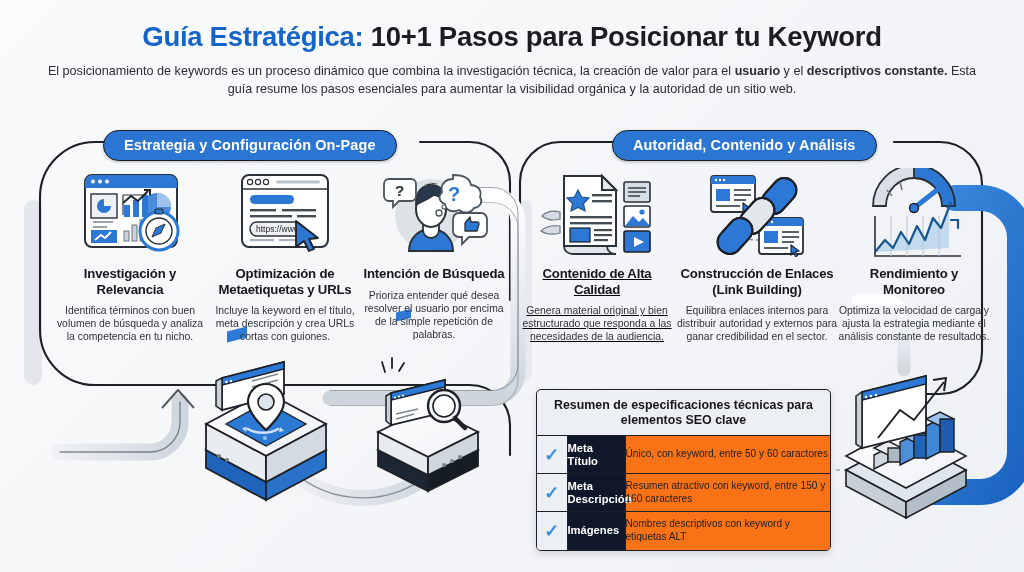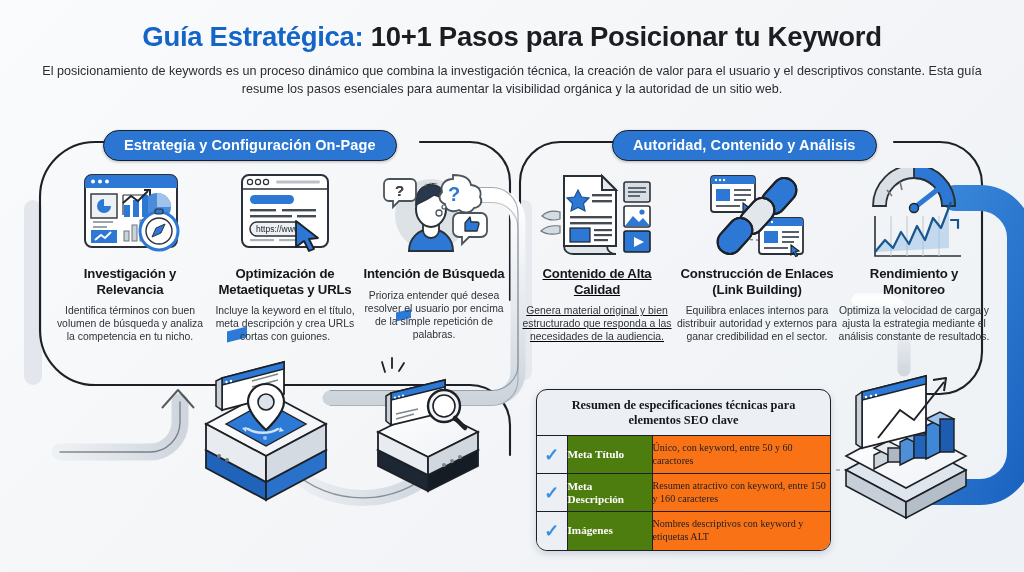--- a/index.html
+++ b/index.html
@@ -34,21 +34,21 @@
   }
   .title .blue { color: #1565c9; }
   .subtitle {
     margin: 9px auto 0;
     width: 944px;
     text-align: center;
     font-size: 12.6px;
     line-height: 18px;
     color: #2a2d33;
   }
-  .subtitle b { font-weight: normal; }
+  .subtitle b { font-weight: bold; }
 
   
   .pill {
     position: absolute;
     z-index: 12;
     background: #2a76d2;
     color: #ffffff;
     font-size: 14.5px;
     font-weight: bold;
     letter-spacing: 0.1px;
@@ -94,24 +94,23 @@
   #step-5 { left: 838px; top: 166px; }
 
   
   .spec {
     position: absolute;
     left: 536px; top: 389px;
     width: 295px;
     z-index: 13;
     background: #eceff3;
     border: 1.6px solid #1d2026;
-    border-radius: 11px;
+    border-radius: 5px;
     box-shadow: 0 3px 7px rgba(25,40,60,.16);
     overflow: hidden;
-    font-family: Liberation Serif, serif;
   }
   .spec-title {
     text-align: center;
     font-size: 12.4px;
     font-weight: bold;
     color: #15171b;
     line-height: 15px;
     padding: 8px 12px 7px;
   }
   .spec-table { width: 100%; border-collapse: collapse; table-layout: fixed; }
@@ -126,22 +125,22 @@
   }
   .check-glyph {
     display:inline-block;
     color: #3b8fe0;
     font-size: 18px;
     font-weight: bold;
     line-height: 1;
     transform: translateY(1px);
   }
   .c-label {
-    width: 85px;
-    background: #4d7c0f;
+    width: 58px;
+    background: #0f172a;
     color: #ffffff;
     font-size: 11.2px;
     font-weight: bold;
     line-height: 13px;
     padding: 5px 7px;
     border-right: 1.4px solid #1d2026;
   }
   .c-value {
     background: #f97316;
     color: #1b1e23;

